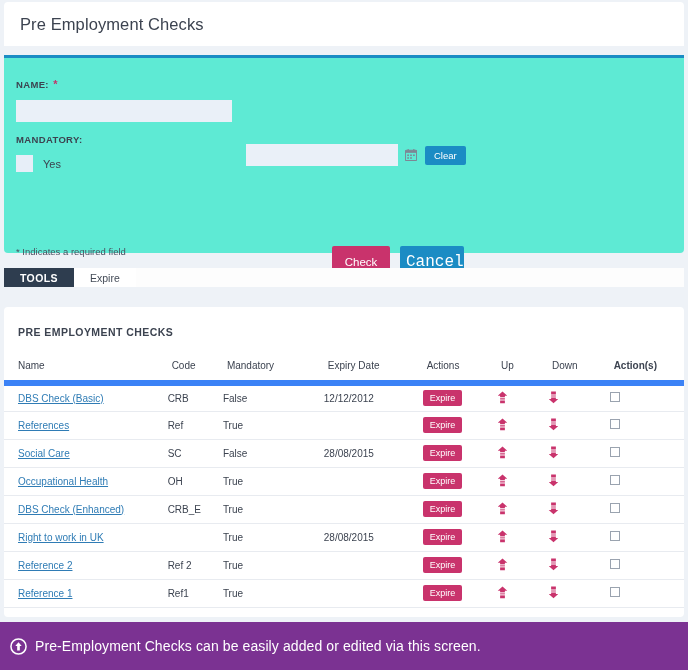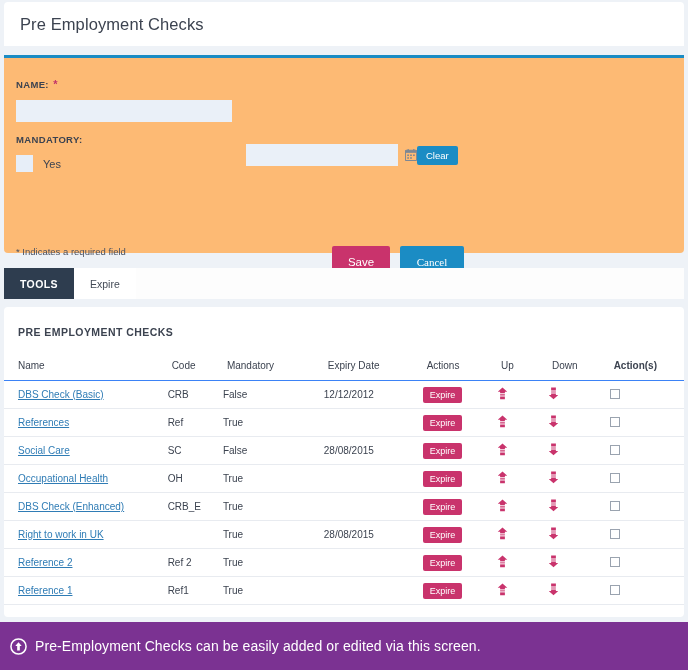--- a/index.html
+++ b/index.html
@@ -21,21 +21,21 @@
     display: flex; align-items: center;
   }
   .page-title {
     font-size: 16.5px; font-weight: 400; color: #3c4350;
     padding-left: 16px; letter-spacing: 0.1px;
   }
 
   
   .form-panel {
     position: absolute; left: 4px; top: 55px; width: 680px; height: 198px;
-    background: #fdba74;
+    background: #5eead4;
     border-top: 3px solid #1b8cc4;
     border-radius: 0 0 4px 4px;
   }
   .field-label {
     font-size: 9.5px; font-weight: bold; color: #3c4350;
     letter-spacing: 0.35px; text-transform: uppercase;
   }
   .req-star { color: #c2336a; font-size: 11px; font-weight: bold; }
 
   .name-block { position: absolute; left: 12px; top: 16px; }
@@ -54,48 +54,48 @@
   .mand-text { font-size: 11px; color: #3c4350; margin-left: 10px; }
 
   .expiry-block { position: absolute; left: 242px; top: 76px; }
   .expiry-row { margin-top: 10px; display: flex; align-items: center; }
   .expiry-input {
     width: 152px; height: 22px; background: #eaf0f8; border: none; outline: none;
     font-size: 11px; padding: 0 6px; color: #333740;
   }
   .cal-icon { margin-left: 7px; display: flex; align-items: center; }
   .clear-btn {
-    background: #1b8cc4; color: #fff; border: none;
+    margin-left: 8px; background: #1b8cc4; color: #fff; border: none;
     font-size: 9.5px; padding: 4px 9px; border-radius: 2px; cursor: pointer;
     font-family: "Liberation Sans", sans-serif;
   }
 
   .req-note {
     position: absolute; left: 12px; top: 188px;
     font-size: 9.5px; color: #4a5160;
   }
 
   .form-actions {
     position: absolute; left: 328px; top: 188px;
     display: flex; gap: 10px;
   }
   .btn-save {
     width: 58px; height: 32px; background: #c9336c; color: #fff;
     border: none; font-size: 11.5px; cursor: pointer; border-radius: 2px;
     font-family: "Liberation Sans", sans-serif;
   }
   .btn-cancel {
     width: 64px; height: 32px; background: #1b8cc4; color: #fff;
-    border: none; font-size: 11px; cursor: pointer; border-radius: 2px;
-    font-family: Liberation Serif, serif;
+    border: none; font-size: 16px; cursor: pointer; border-radius: 2px;
+    font-family: Liberation Mono, monospace;
   }
 
   
   .tab-panel {
-    position: absolute; left: 4px; top: 268px; width: 680px; height: 31px;
+    position: absolute; left: 4px; top: 268px; width: 680px; height: 19px;
     background: #ffffff; border-radius: 4px 4px 0 0;
     display: flex; align-items: stretch;
   }
   .tab {
     display: flex; align-items: center; justify-content: center;
     font-size: 10.5px; cursor: pointer; padding: 0 16px;
     font-family: "Liberation Sans", sans-serif;
   }
   .tab.active {
     background: #2e3d4f; color: #ffffff; font-weight: bold;
@@ -110,21 +110,21 @@
     background: #ffffff; border-radius: 4px;
     overflow: hidden;
   }
   .table-caption {
     font-size: 10.5px; font-weight: bold; color: #3c4350;
     letter-spacing: 0.45px; padding: 19px 0 0 14px;
   }
   table { width: 100%; border-collapse: collapse; margin-top: 16px; }
   thead th {
     text-align: left; font-size: 10px; font-weight: 400; color: #3c4350;
-    padding: 6px 0 9px 4px; border-bottom: 1px solid #3b82f6;
+    padding: 6px 0 9px 4px; border-bottom: 6px solid #3b82f6;
   }
   tbody td {
     font-size: 10px; color: #3c4350; height: 28px;
     border-bottom: 1px solid #e8ebf0; padding: 0;
     vertical-align: middle;
   }
   tbody tr:last-child td { border-bottom: 1px solid #e8ebf0; }
   .c-name { padding-left: 14px; width: 154px; }
   .c-code { width: 52px; }
   .c-mand { width: 95px; }
@@ -201,21 +201,21 @@
             <rect x="6" y="9.6" width="2" height="1.8" fill="#7d8794"></rect>
           </svg>
         </span>
         <button class="clear-btn">Clear</button>
       </div>
     </div>
 
     <div class="req-note">* Indicates a required field</div>
 
     <div class="form-actions">
-      <button class="btn-save">Save</button>
+      <button class="btn-save">Check</button>
       <button class="btn-cancel">Cancel</button>
     </div>
   </div>
 
   <div class="tab-panel">
     <div class="tab active">TOOLS</div>
     <div class="tab inactive">Expire</div>
     <div class="tab-filler"></div>
   </div>
 

